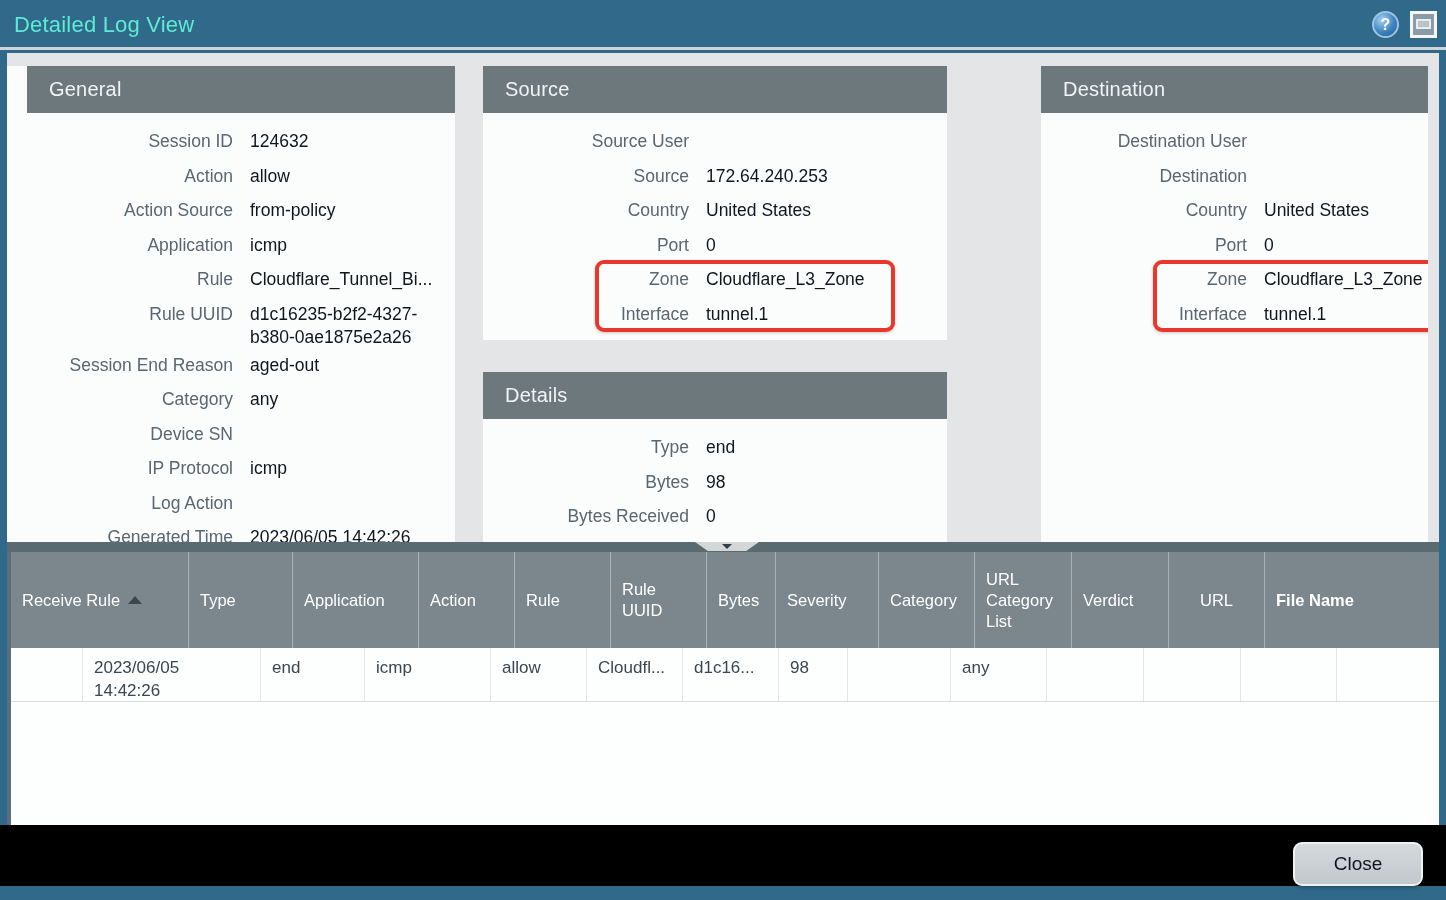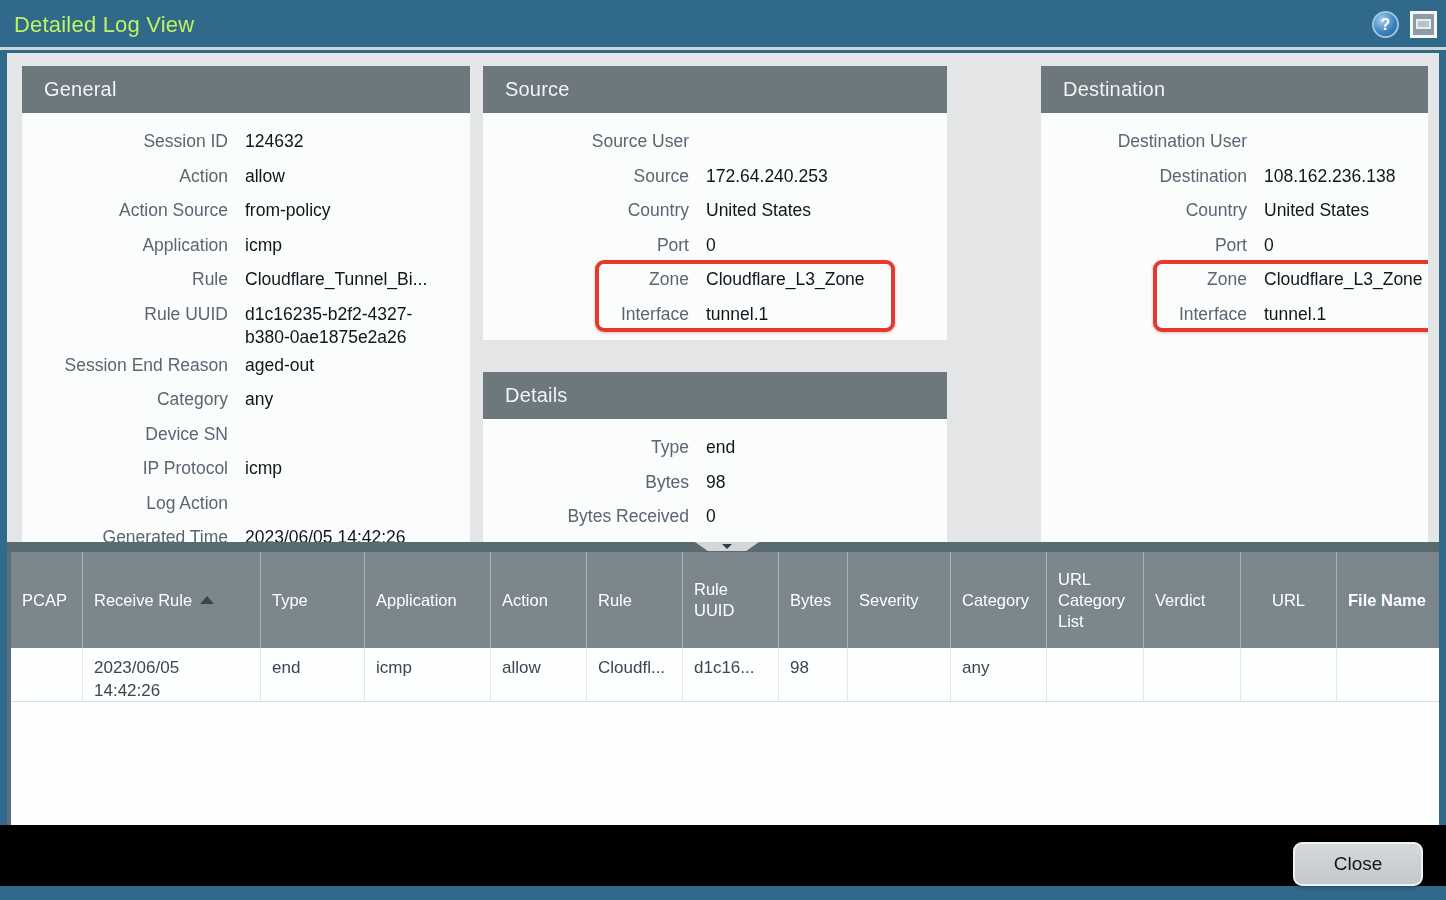--- a/index.html
+++ b/index.html
@@ -3,35 +3,35 @@
 <meta charset="utf-8">
 <style>
   * { box-sizing: border-box; margin: 0; padding: 0; }
   html, body { width: 1446px; height: 900px; overflow: hidden; }
   body { font-family: "Liberation Sans", sans-serif; background: #30698a; position: relative; }
 
   
   .titlebar { position: absolute; top: 0; left: 0; width: 1446px; height: 50px;
     background: #30698a; border-bottom: 3px solid #ccd6da; }
   .titlebar .title { position: absolute; left: 14px; top: 12px; font-size: 22px;
-    font-weight: 400; color: #bef264; letter-spacing: 0.2px; }
+    font-weight: 400; color: #5eead4; letter-spacing: 0.2px; }
   .icon-help { position: absolute; right: 47px; top: 11px; width: 27px; height: 27px;
     border-radius: 50%; background: radial-gradient(circle at 35% 30%, #a8d2f2, #3f83c0 55%, #1c5a94);
     border: 2px solid #9cc4e4; color: #ffffff; font-size: 16px; font-weight: bold;
     text-align: center; line-height: 23px; cursor: pointer; }
   .icon-window { position: absolute; right: 9px; top: 11px; width: 27px; height: 27px;
     background: #8c9ca6; border: 3px solid #f4f6f7; cursor: pointer; }
   .icon-window .inner { position: absolute; left: 3px; top: 5px; width: 15px; height: 10px;
     background: #b9c4c9; border: 2px solid #e9edef; }
 
   
   .upper { position: absolute; top: 53px; left: 7px; width: 1432px; height: 489px;
     background: #e3e5e6; overflow: hidden; }
   .panel { position: absolute; background: #fbfcfc; overflow: hidden; }
-  .panel-general     { left: 15px;  top: 13px;  width: 448px; bottom: 0; }
+  .panel-general     { left: 0;  top: 13px;  width: 448px; bottom: 0; padding-left: 20px; }
   .panel-source      { left: 476px; top: 13px;  width: 464px; height: 274px; }
   .panel-details     { left: 476px; top: 319px; width: 464px; bottom: 0; }
   .panel-destination { left: 995px; top: 13px;  width: 387px; bottom: 0; margin-left: 39px; }
   .panel-header { height: 47px; background: #6d787d; color: #f0f4f5; font-size: 20px;
     font-weight: 400; line-height: 47px; padding-left: 22px; letter-spacing: 0.2px; }
   .panel-body { padding-top: 12px; position: relative; }
   .kv { display: flex; min-height: 34.5px; line-height: 23px; padding-top: 5px; }
   .kv-label { width: 206px; text-align: right; color: #5a6670; font-size: 17.5px; flex: none; }
   .kv-value { flex: 1; margin-left: 17px; padding-right: 14px; color: #10161c;
     font-size: 17.5px; word-wrap: break-word; }
@@ -189,21 +189,20 @@
     </section>
     <section class="panel panel-destination">
       <div class="panel-header">Destination</div>
       <div class="panel-body">
         <div class="kv">
           <span class="kv-label">Destination User</span>
           <span class="kv-value"></span>
         </div>
         <div class="kv">
           <span class="kv-label">Destination</span>
-          <span class="kv-value">108.162.236.138</span>
         </div>
         <div class="kv">
           <span class="kv-label">Country</span>
           <span class="kv-value">United States</span>
         </div>
         <div class="kv">
           <span class="kv-label">Port</span>
           <span class="kv-value">0</span>
         </div>
         <div class="kv">
@@ -220,23 +219,20 @@
   </div>
 
 <div class="splitter">
   <div class="split-handle">
     <span class="tri"></span>
   </div>
 </div>
 
 <div class="logtable">
   <div class="thead">
-      <div class="th" style="width: 72px;">
-        <span>PCAP</span>
-      </div>
       <div class="th" style="width: 178px;">
         <span>Receive Rule</span>
         <span class="sort-up"></span>
       </div>
       <div class="th" style="width: 104px;">
         <span>Type</span>
       </div>
       <div class="th" style="width: 126px;">
         <span>Application</span>
       </div>

